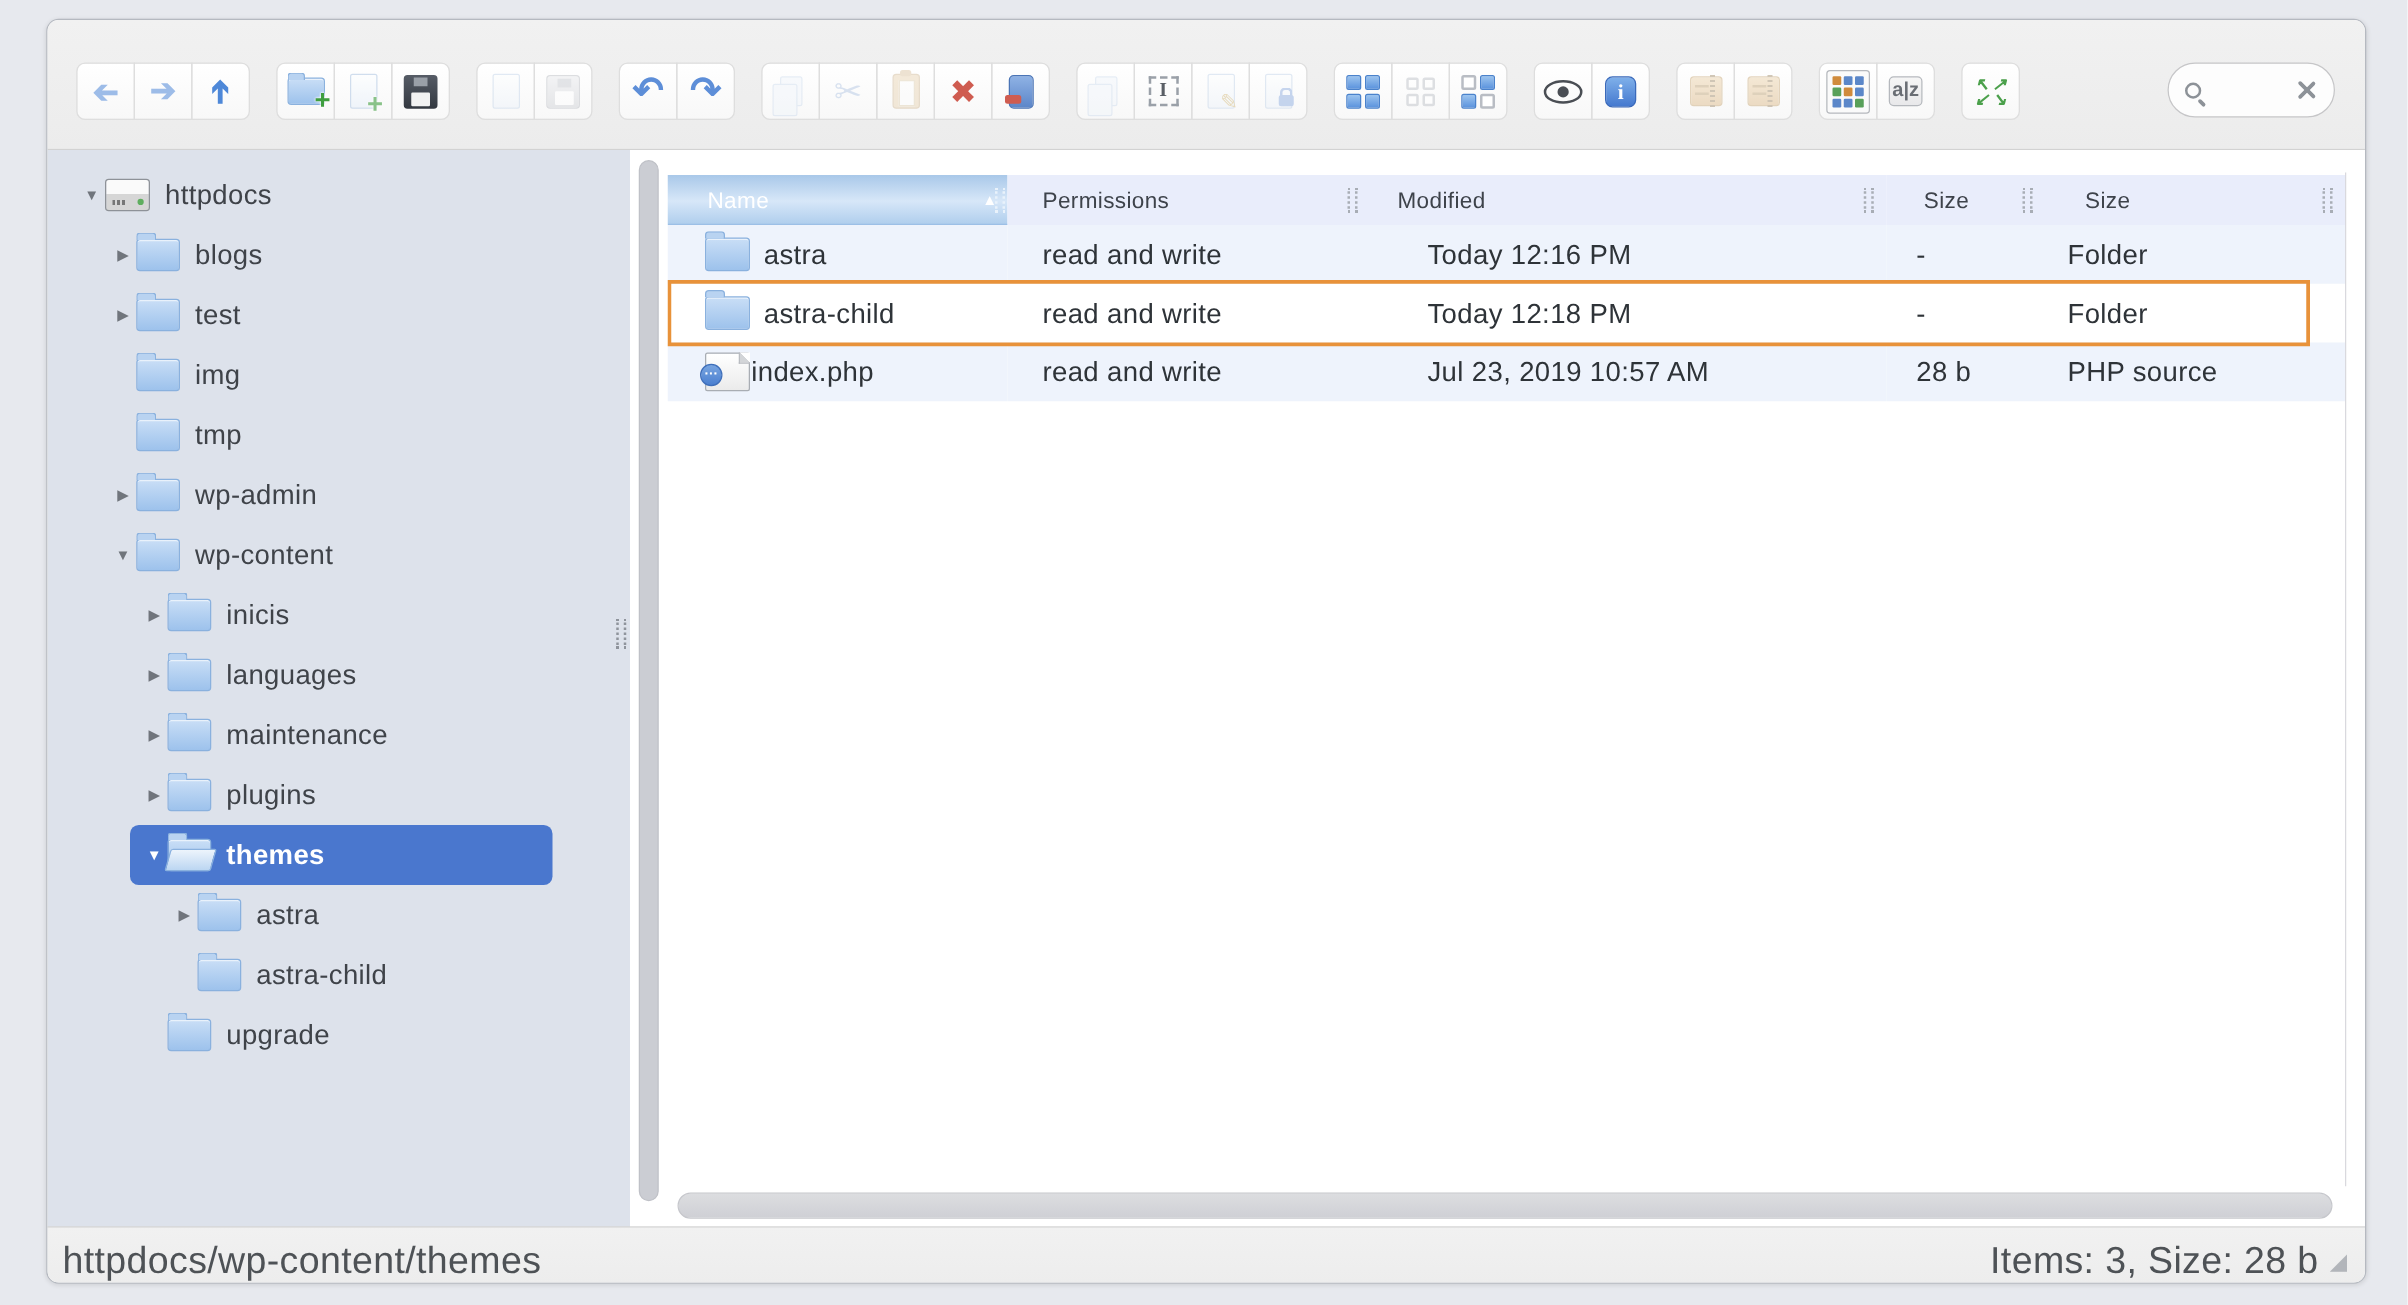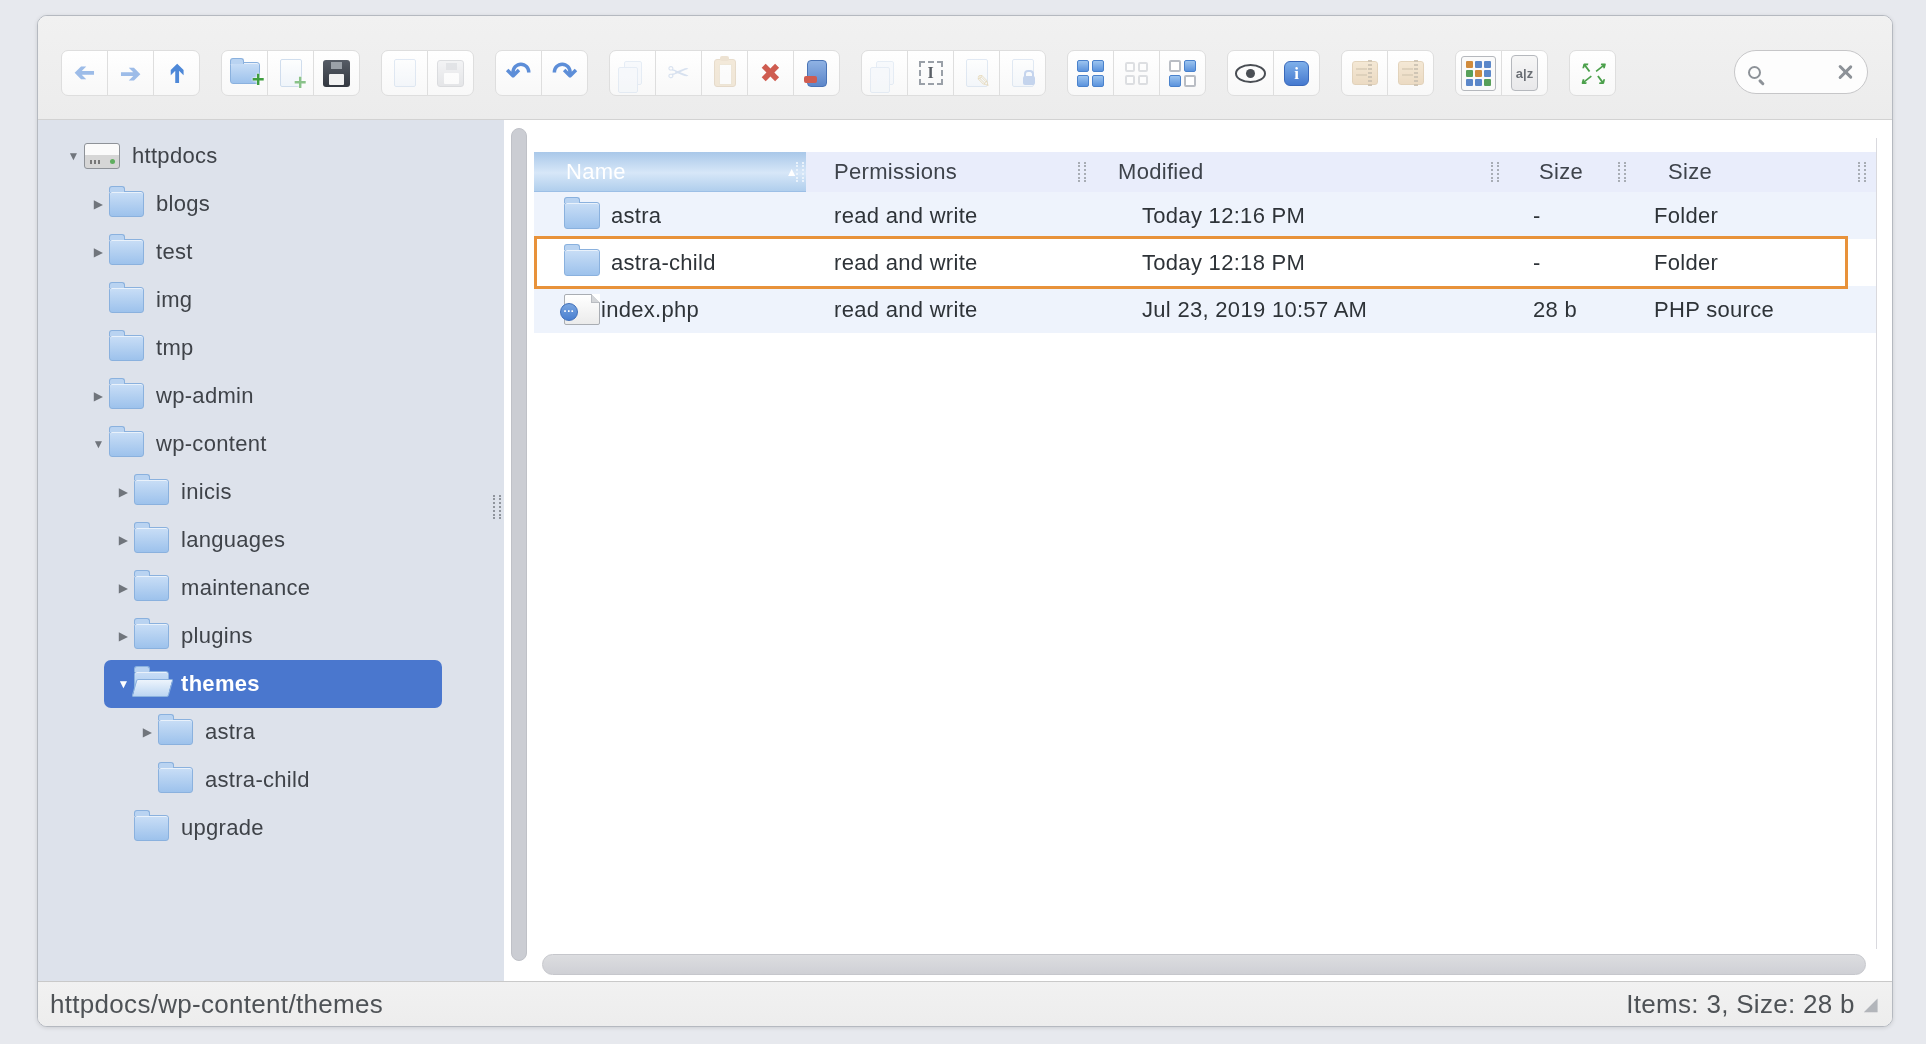--- a/index.html
+++ b/index.html
@@ -87,22 +87,22 @@
   .eye::after{content:"";position:absolute;left:50%;top:50%;width:9px;height:9px;margin:-4.5px 0 0 -4.5px;background:#4a4e54;border-radius:50%;}
   .infoic{width:25px;height:25px;border-radius:6px;background:linear-gradient(#7fb0ea,#4579cf);border:1px solid #3a69ba;
     color:#fff;font-family:"Liberation Serif",serif;font-weight:700;font-size:17px;display:flex;align-items:center;justify-content:center;}
   .zipbox{width:26px;height:24px;background:linear-gradient(#e6c795,#d6a96b);border:1px solid #bb9355;border-radius:3px;position:relative;}
   .zipbox::after{content:"";position:absolute;right:5px;top:-2px;bottom:-2px;width:4px;
     background:repeating-linear-gradient(to bottom,#8a6f45 0 2px,transparent 2px 4px);}
   .zipbox::before{content:"";position:absolute;left:3px;top:6px;width:11px;height:2px;background:#b08e55;box-shadow:0 6px 0 #b08e55;}
   .mosaic{display:grid;grid-template-columns:7px 7px 7px;grid-gap:2px;padding:4px;background:#fafafa;border:1px solid #b5b8bd;border-radius:3px;}
   .mosaic b{width:7px;height:7px;border-radius:1px;}
   .m-o{background:#d08b3c;} .m-b{background:#5b87c9;} .m-g{background:#58a05a;}
-  .azbox{width:27px;height:36px;background:linear-gradient(#f6f6f6,#e8e8ea);border:1px solid #b5b8bd;border-radius:4px;
-    display:flex;align-items:center;justify-content:center;font-size:13px;font-weight:bold;color:#6a6e74;}
+  .azbox{width:27px;height:24px;background:linear-gradient(#f6f6f6,#e8e8ea);border:1px solid #b5b8bd;border-radius:4px;
+    display:flex;align-items:center;justify-content:center;font-size:16px;font-weight:bold;color:#6a6e74;}
 
   .search{
     margin-left:auto;width:134px;height:44px;flex:0 0 auto;
     border:1.5px solid #c6c6c8;border-radius:22px;background:#fdfdfd;
     display:flex;align-items:center;padding:0 13px;gap:6px;
   }
   .search input{flex:1;min-width:0;border:none;outline:none;background:transparent;font-size:18px;color:#444;}
   .mag{width:13px;height:13px;border:2.5px solid #8d9298;border-radius:50%;position:relative;flex:0 0 auto;}
   .mag::after{content:"";position:absolute;left:10px;top:11px;width:2.5px;height:7px;background:#8d9298;transform:rotate(-45deg);border-radius:2px;}
   .clearx{width:18px;height:18px;position:relative;flex:0 0 auto;cursor:pointer;}
@@ -140,21 +140,21 @@
   .disk::after{content:"";position:absolute;right:4px;bottom:4px;width:5px;height:5px;border-radius:50%;background:#5fae5f;}
 
   
   .vscroll{flex:0 0 30px;background:#fff;position:relative;}
   .vscroll .thumb{position:absolute;left:7px;top:8px;bottom:20px;width:16px;border-radius:9px;
     background:#cbcdd3;border:1px solid #bfc1c7;cursor:pointer;}
 
   
   .filelist{flex:1;background:#fff;position:relative;overflow:hidden;}
   .listgrid{display:grid;grid-template-columns:272px 290px 413px 127px 240px auto;}
-  .lheader{margin-top:32px;height:40px;font-size:22px;letter-spacing:.3px;color:#3e434b;}
+  .lheader{margin-top:20px;height:40px;font-size:18px;letter-spacing:.3px;color:#3e434b;}
   .hcell{display:flex;align-items:center;background:#e9edfb;position:relative;cursor:pointer;}
   .hcell.cname{background:linear-gradient(#a9c8e9,#d7e7f8 52%,#aecdec);color:#fff;padding-left:32px;
     box-shadow:inset 0 -1px 0 #9cbfe6;}
   .hcell.cperm{padding-left:28px;} .hcell.cmod{padding-left:22px;}
   .hcell.csize{padding-left:30px;} .hcell.ckind{padding-left:32px;}
   .sortarrow{margin-left:auto;margin-right:8px;font-size:12px;color:#fff;}
   .sortarrow::before{content:"▲";}
   .handle{position:absolute;right:10px;top:10px;height:20px;width:8px;
     border-left:2px dotted #a8adb5;border-right:2px dotted #a8adb5;cursor:col-resize;}
   .hcell.cname .handle{border-left-color:#e9f2fb;border-right-color:#e9f2fb;right:2px;}
@@ -177,22 +177,22 @@
   .pagefile::after{content:"···";position:absolute;left:-5px;top:8px;width:16px;height:16px;border-radius:50%;
     background:linear-gradient(#79a5e0,#4a7fd0);border:1px solid #3f6fba;color:#fff;font-size:11px;font-weight:bold;
     line-height:14px;text-align:center;letter-spacing:0;}
 
   .gutter{position:absolute;top:18px;bottom:32px;right:0;width:16px;background:#fff;border-left:1px solid #d9d9de;}
   .hscroll{position:absolute;left:8px;right:26px;bottom:6px;height:21px;border-radius:11px;
     background:linear-gradient(#dcdde0,#cfd0d5);border:1px solid #c6c7cc;cursor:pointer;}
 
   
   .statusbar{flex:0 0 45px;background:linear-gradient(#f1f1f1,#ededed);border-top:1px solid #c9c9c9;
-    display:flex;align-items:center;justify-content:space-between;padding:0 14px 0 12px;
-    font-size:26px;letter-spacing:.3px;color:#4e5256;}
+    display:flex;align-items:flex-end;justify-content:space-between;padding:0 14px 0 12px;
+    font-size:30px;letter-spacing:.3px;color:#4e5256;}
   .statusright{display:flex;align-items:center;gap:9px;}
   .grip{color:#b2b5ba;font-size:18px;cursor:nwse-resize;}
   .grip::before{content:"◢";}
 </style>
 </head>
 <body>
 
 <div class="window">
 
   <div class="toolbar">

